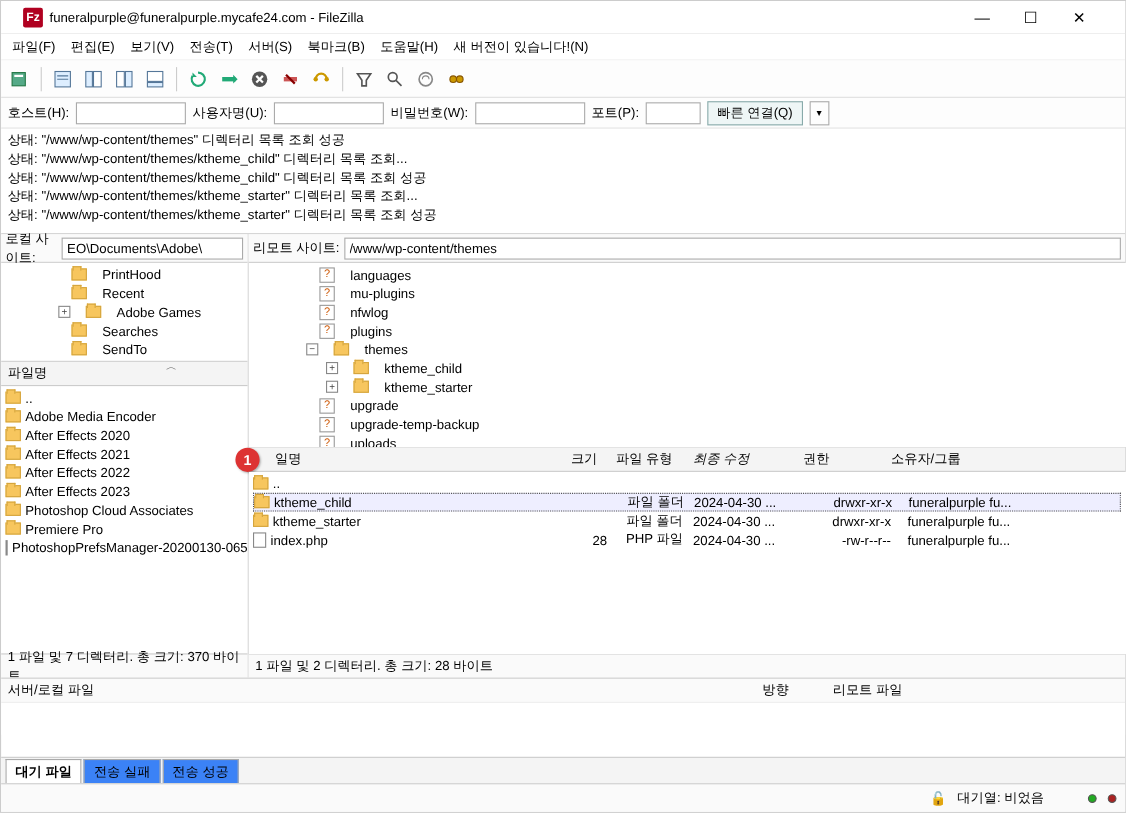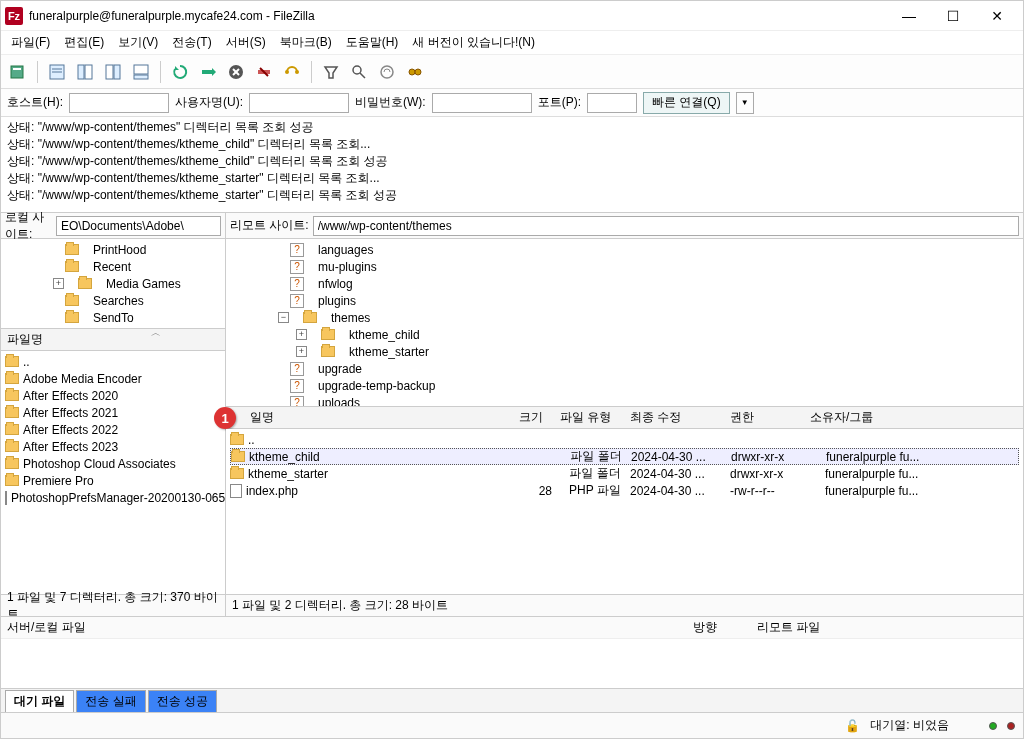--- a/index.html
+++ b/index.html
@@ -1,17 +1,17 @@
 <!DOCTYPE html>
 <html><head>
 <meta charset="utf-8">
 <style>
 * { box-sizing: border-box; margin: 0; padding: 0; font-family: "Segoe UI", Tahoma, sans-serif; font-size: 12px; }
 body { background: #fff; width: 1024px; height: 739px; overflow: hidden; display: flex; flex-direction: column; border: 1px solid #ccc; }
-.titlebar { height: 30px; display: flex; align-items: center; padding: 0 4px; background: #fff; border-bottom: 1px solid #eee; }
+.titlebar { height: 30px; display: flex; align-items: center; padding: 0 20px; background: #fff; border-bottom: 1px solid #eee; }
 .titlebar .ficon { width: 18px; height: 18px; background: #b00020; color: #fff; font-weight: bold; display:flex;align-items:center;justify-content:center;font-size:11px;border-radius:2px; margin-right:6px;}
 .titlebar .title { flex: 1; }
 .winbtn { width: 44px; height: 28px; display:flex;align-items:center;justify-content:center; font-size:14px; }
 .menubar { height: 24px; display:flex; align-items:center; padding: 0 4px; gap: 2px; background:#fff; border-bottom:1px solid #eee;}
 .menubar span { padding: 2px 6px; cursor:default; }
 .toolbar { height: 34px; display:flex; align-items:center; padding: 2px 4px; gap: 2px; background:#fdfdfd; border-bottom:1px solid #ddd;}
 .tbtn { width: 26px; height: 26px; display:flex;align-items:center;justify-content:center; border:1px solid transparent; }
 .sep { width:1px; height:22px; background:#ccc; margin:0 4px; }
 .connbar { height: 28px; display:flex; align-items:center; padding: 2px 6px; gap: 6px; border-bottom:1px solid #ddd; background:#fdfdfd;}
 .connbar label { white-space:nowrap; }
@@ -29,28 +29,28 @@
 .treeitem { display:flex; align-items:center; gap:14px; height:17px; white-space:nowrap; }
 .folder-ico { width:14px; height:11px; background:#f7c65e; border:1px solid #d4a53e; display:inline-block; position:relative; }
 .folder-ico::before{content:"";position:absolute;top:-3px;left:0;width:6px;height:3px;background:#f7c65e;border:1px solid #d4a53e;border-bottom:none;}
 .q-ico { width:14px;height:14px; background:#fff;border:1px solid #999; font-size:10px;display:inline-flex;align-items:center;justify-content:center;color:#c50;}
 .file-ico { width:12px;height:14px;background:#fff;border:1px solid #888;display:inline-block;position:relative;}
 .listheader { height:22px; background:#f4f4f4; border-bottom:1px solid #ccc; display:flex; align-items:center; font-size:12px; position:relative;}
 .listheader .chevron{position:absolute; left:150px; top:-3px; font-size:10px; color:#666;}
 .listpane { flex:1; overflow:auto; background:#fff; padding:2px 4px; }
 .listrow { display:flex; align-items:center; height:17px; gap:4px; white-space:nowrap;}
 .rlist .listheader { padding-left:24px; }
-.rlist .col-name{flex:0 0 260px;} .rlist .col-size{flex:0 0 50px;text-align:center;padding-right:8px;} .rlist .col-type{flex:0 0 70px;} .rlist .col-mod{flex:0 0 100px;} .rlist .col-perm{flex:0 0 80px;} .rlist .col-own{flex:1;}
+.rlist .col-name{flex:0 0 260px;} .rlist .col-size{flex:0 0 50px;text-align:center;padding-right:8px;} .rlist .col-type{flex:0 0 70px;} .rlist .col-mod{flex:0 0 100px;font-style:italic;} .rlist .col-perm{flex:0 0 80px;} .rlist .col-own{flex:1;}
 .rlistpane{ flex:1; overflow:auto; background:#fff; padding:2px 4px; position:relative;}
 .rcell{display:flex;align-items:center;height:17px;white-space:nowrap;}
 .rcell span.fn{flex:0 0 280px;display:flex;align-items:center;gap:4px;}
 .rcell span.sz{flex:0 0 50px;text-align:right;padding-right:8px;}
 .rcell span.tp{flex:0 0 70px;text-align:center;}
 .rcell span.md{flex:0 0 100px;}
-.rcell span.pm{flex:0 0 80px;}
+.rcell span.pm{flex:0 0 80px;text-align:right;}
 .rcell span.ow{flex:1;overflow:hidden;text-overflow:ellipsis;margin-left:15px;}
 .selected{ border:1px dotted #555; background:#eef; }
 .badge{position:absolute; left:-14px; width:22px;height:22px; background:#d33; color:#fff; border-radius:50%; display:flex;align-items:center;justify-content:center;font-weight:bold;font-size:13px;box-shadow:1px 1px 2px rgba(0,0,0,.3);}
 .statusline{height:22px;border-top:1px solid #ccc;padding:2px 6px;display:flex;align-items:center;background:#fafafa;}
 .queuehdr{height:22px;border-top:1px solid #ccc;display:flex;align-items:center;padding:2px 6px;background:#fafafa; gap:40px;}
 .queuebody{flex:0 0 30px;background:#fff;border-top:1px solid #eee;}
 .tabs{height:24px;display:flex;align-items:flex-end;border-top:1px solid #ccc;background:#f4f4f4;padding:0 4px;gap:2px;margin-top:20px;}
 .tab{border:1px solid #aaa;border-bottom:none;padding:2px 8px;background:#3b82f6;font-size:12px;}
 .tab.active{background:#fff;font-weight:bold;}
 .bottombar{height:26px;border-top:1px solid #ccc;display:flex;align-items:center;justify-content:flex-end;padding:0 8px;gap:10px;background:#fafafa;}
@@ -207,21 +207,21 @@
           <span class="folder-ico"></span>
           <span>PrintHood</span>
         </div>
       <div class="treeitem" style="padding-left:60px">
           <span class="folder-ico"></span>
           <span>Recent</span>
         </div>
       <div class="treeitem" style="padding-left:48px">
           <span class="expander">+</span>
           <span class="folder-ico"></span>
-          <span>Media Games</span>
+          <span>Adobe Games</span>
         </div>
       <div class="treeitem" style="padding-left:60px">
           <span class="folder-ico"></span>
           <span>Searches</span>
         </div>
       <div class="treeitem" style="padding-left:60px">
           <span class="folder-ico"></span>
           <span>SendTo</span>
         </div>
     </div>

